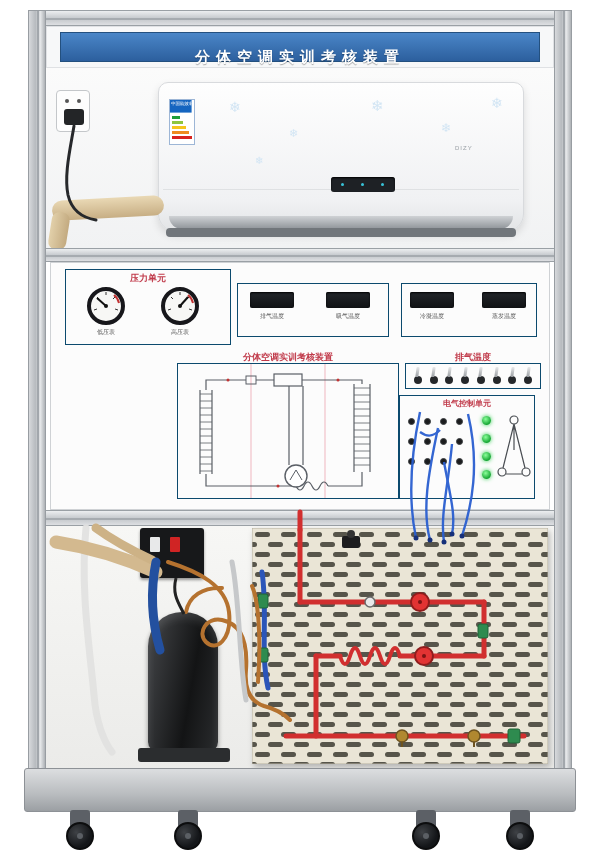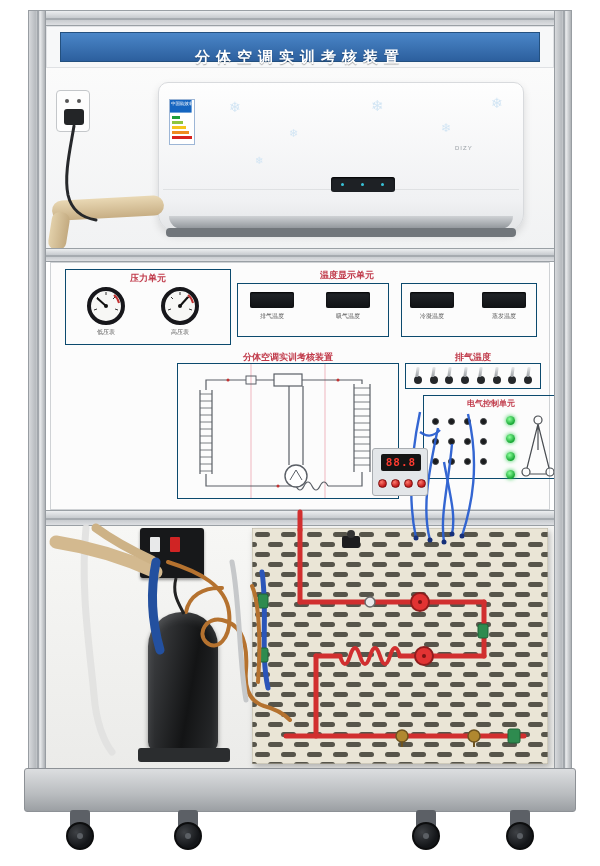--- a/index.html
+++ b/index.html
@@ -157,21 +157,20 @@
           <path d="M20,6 L20,9 M8,24 L11,23 M32,24 L29,23 M11,11 L13,13 M29,11 L27,13" stroke="#333" stroke-width="1"></path>
           <path d="M28,9 A14,14 0 0 1 33,17" stroke="#c23333" stroke-width="2" fill="none"></path>
           <line x1="20" y1="20" x2="28" y2="11" stroke="#111" stroke-width="2"></line>
           <circle cx="20" cy="20" r="2" fill="#111"></circle>
         </svg>
       </div>
       <div class="sl" style="left:20px;top:58px;width:40px;">低压表</div>
       <div class="sl" style="left:94px;top:58px;width:40px;">高压表</div>
     </div>
 
-    <div class="ptitle" style="left:186px;top:6px;width:220px;">温度显示单元</div>
     <div class="pbox" style="left:186px;top:20px;width:152px;height:54px;">
       <div class="tdisp-screen" style="left:12px;top:8px;"></div>
       <div class="tdisp-screen" style="left:88px;top:8px;"></div>
       <div class="sl" style="left:12px;top:28px;width:44px;">排气温度</div>
       <div class="sl" style="left:88px;top:28px;width:44px;">吸气温度</div>
     </div>
     <div class="pbox" style="left:350px;top:20px;width:136px;height:54px;">
       <div class="tdisp-screen" style="left:8px;top:8px;"></div>
       <div class="tdisp-screen" style="left:80px;top:8px;"></div>
       <div class="sl" style="left:8px;top:28px;width:44px;">冷凝温度</div>
@@ -215,21 +214,21 @@
       <div class="toggle"></div>
       <div class="toggle"></div>
       <div class="toggle"></div>
       <div class="toggle"></div>
       <div class="toggle"></div>
       <div class="toggle"></div>
       <div class="toggle"></div>
       <div class="toggle"></div>
     </div>
 
-    <div class="pbox" style="left:372px;top:132px;width:136px;height:84px;">
+    <div class="pbox" style="left:348px;top:132px;width:136px;height:104px;">
       <div class="ptitle" style="left:0;right:0;top:2px;font-size:8px;">电气控制单元</div>
       <span class="term" style="left:8px;top:22px;"></span>
       <span class="term" style="left:24px;top:22px;"></span>
       <span class="term" style="left:40px;top:22px;"></span>
       <span class="term" style="left:56px;top:22px;"></span>
       <span class="term" style="left:8px;top:42px;"></span>
       <span class="term" style="left:24px;top:42px;"></span>
       <span class="term" style="left:40px;top:42px;"></span>
       <span class="term" style="left:56px;top:42px;"></span>
       <span class="term" style="left:8px;top:62px;"></span>
@@ -244,27 +243,20 @@
         <g stroke="#4a4e53" stroke-width="1.2" fill="none">
           <circle cx="18" cy="10" r="4"></circle>
             <circle cx="6" cy="62" r="4"></circle>
             <circle cx="30" cy="62" r="4"></circle>
           <path d="M18,14 L7,58 M18,14 L29,58 M10,64 H26 M18,14 V40"></path>
         </g>
       </svg>
     </div>
   </div>
 
-  <div class="display-unit">
-    <div class="seg">88.8</div>
-    <span class="rbtn" style="left:5px;"></span>
-    <span class="rbtn" style="left:18px;"></span>
-    <span class="rbtn" style="left:31px;"></span>
-    <span class="rbtn" style="left:44px;"></span>
-  </div>
 
   <div class="alu-h" style="left:28px;top:510px;width:544px;height:16px;"></div>
 
   <div class="lower-bg"></div>
 
   <div class="pegboard">
     <svg width="296" height="236" viewBox="0 0 296 236">
       <defs>
         <pattern id="peg" width="26" height="20" patternUnits="userSpaceOnUse">
           <rect width="26" height="20" fill="#eae5d6"></rect>

